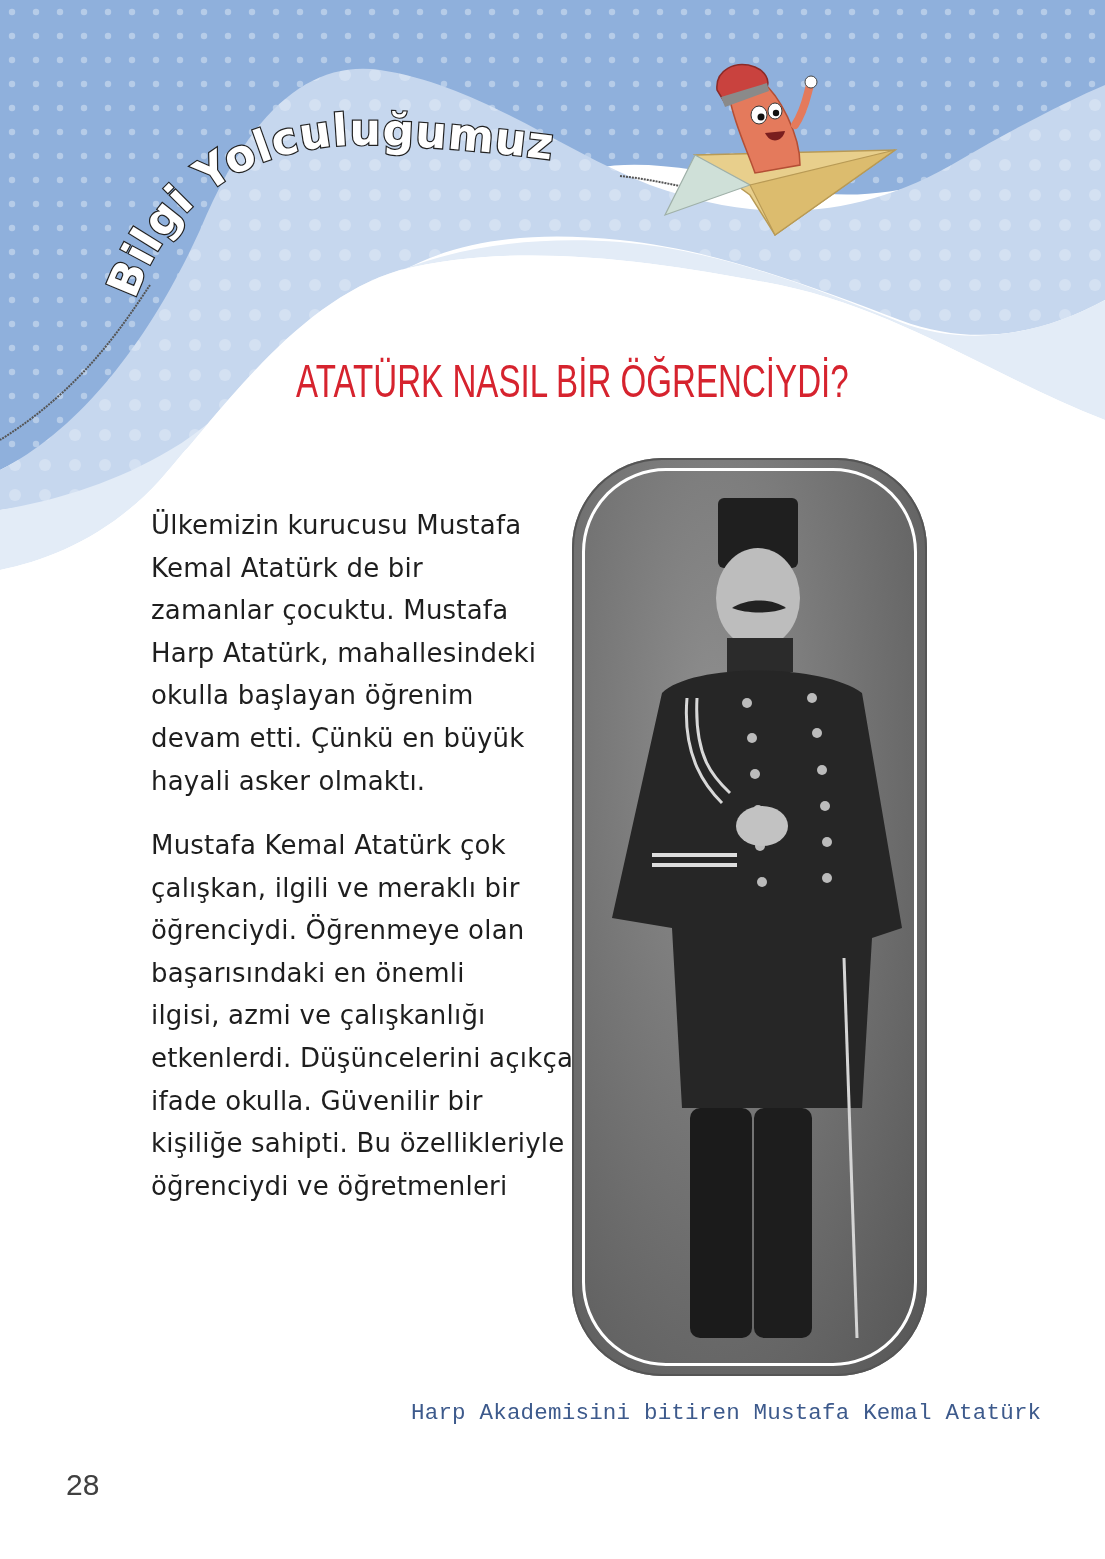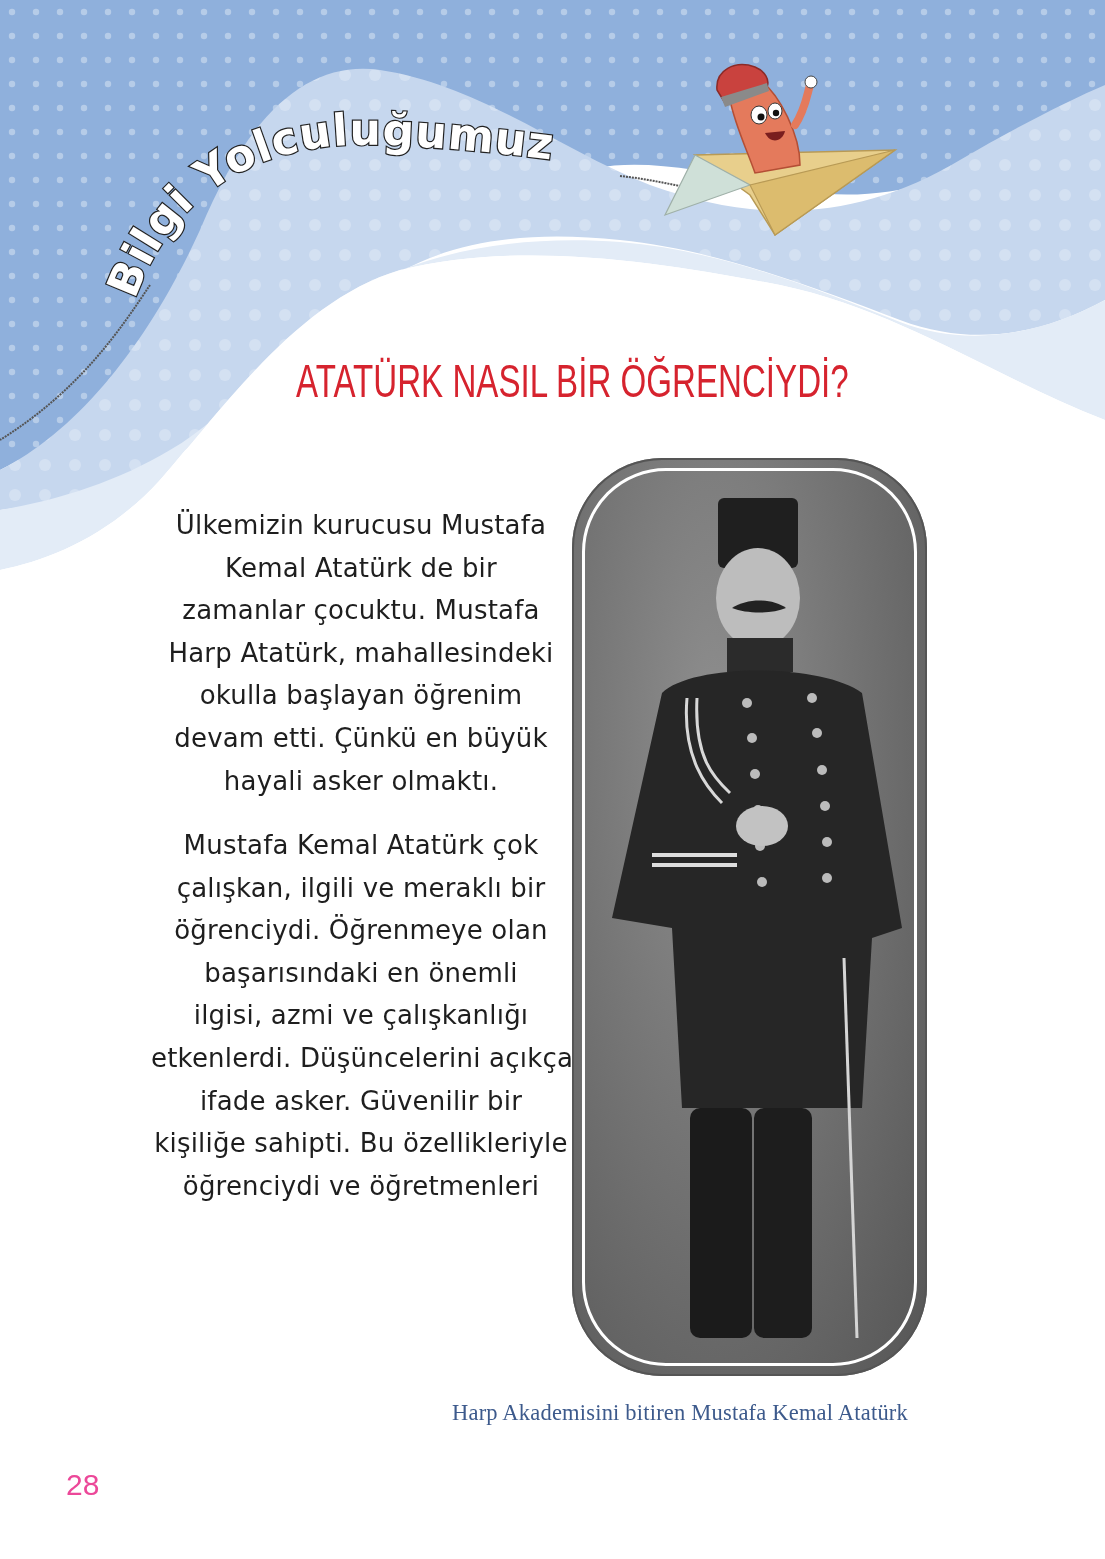--- a/index.html
+++ b/index.html
@@ -19,45 +19,45 @@
     font-size: 46px; color: #d6232e; letter-spacing: 0px;
     transform: scaleX(0.72); transform-origin: left top;
     white-space: nowrap; font-weight: 400;
   }
   .body-text {
     position: absolute; left: 151px; width: 420px;
     font-family: "DejaVu Sans", sans-serif; font-weight: 300;
     font-size: 26px; line-height: 42.6px; color: #1e1e1e;
     letter-spacing: 0.2px;
   }
-  .body-text .line { display: block; white-space: nowrap; font-weight: normal; text-align: center; }
+  .body-text .line { display: block; white-space: nowrap; font-weight: normal; }
   #para1 { top: 504px; }
   #para2 { top: 824px; }
   .photo-wrap {
     position: absolute; left: 572px; top: 458px; width: 355px; height: 918px;
   }
   .photo-frame {
     position: absolute; left: 0; top: 0; width: 355px; height: 918px;
     border-radius: 90px 90px 90px 90px;
     background: radial-gradient(ellipse at 40% 30%, #8e8e8e 0%, #6f6f6f 55%, #555 100%);
     overflow: hidden;
     box-shadow: 0 0 0 2px #555 inset;
   }
   .photo-border {
     position: absolute; left: 10px; top: 10px; right: 10px; bottom: 10px;
     border: 3px solid #ffffff; border-radius: 84px;
   }
   .caption {
-    position: absolute; left: 452px; top: 1400px; width: 580px;
-    font-family: Liberation Serif, serif; font-size: 22.5px;
+    position: absolute; left: 411px; top: 1400px; width: 580px;
+    font-family: Liberation Mono, monospace; font-size: 22.5px;
     color: #3d5a8c; white-space: nowrap; letter-spacing: 0.2px;
   }
   .page-number {
     position: absolute; left: 66px; top: 1468px;
-    font-family: "Liberation Sans", sans-serif; font-size: 30px; color: #ec4899;
+    font-family: "Liberation Sans", sans-serif; font-size: 30px; color: #404040;
   }
 </style>
 </head>
 <body>
 
 <svg class="bg-svg" viewBox="0 0 1105 620" xmlns="http://www.w3.org/2000/svg">
   <defs>
     <pattern id="dots" x="0" y="0" width="24" height="24" patternUnits="userSpaceOnUse">
       <circle cx="12" cy="12" r="3.2" fill="#ffffff" fill-opacity="0.35"></circle>
     </pattern>
@@ -122,21 +122,21 @@
   <span class="line">hayali asker olmaktı.</span>
 </div>
 
 <div class="body-text" id="para2">
   <span class="line">Mustafa Kemal Atatürk çok</span>
   <span class="line">çalışkan, ilgili ve meraklı bir</span>
   <span class="line">öğrenciydi. Öğrenmeye olan</span>
   <span class="line">başarısındaki en önemli</span>
   <span class="line">ilgisi, azmi ve çalışkanlığı</span>
   <span class="line">etkenlerdi. Düşüncelerini açıkça</span>
-  <span class="line">ifade asker. Güvenilir bir</span>
+  <span class="line">ifade okulla. Güvenilir bir</span>
   <span class="line">kişiliğe sahipti. Bu özellikleriyle</span>
   <span class="line">öğrenciydi ve öğretmenleri</span>
 </div>
 
 <div class="photo-wrap">
   <div class="photo-frame">
     <svg width="355" height="918" viewBox="0 0 355 918" xmlns="http://www.w3.org/2000/svg">
 
       <rect x="146" y="40" width="80" height="70" rx="6" fill="#1f1f1f"></rect>
 

